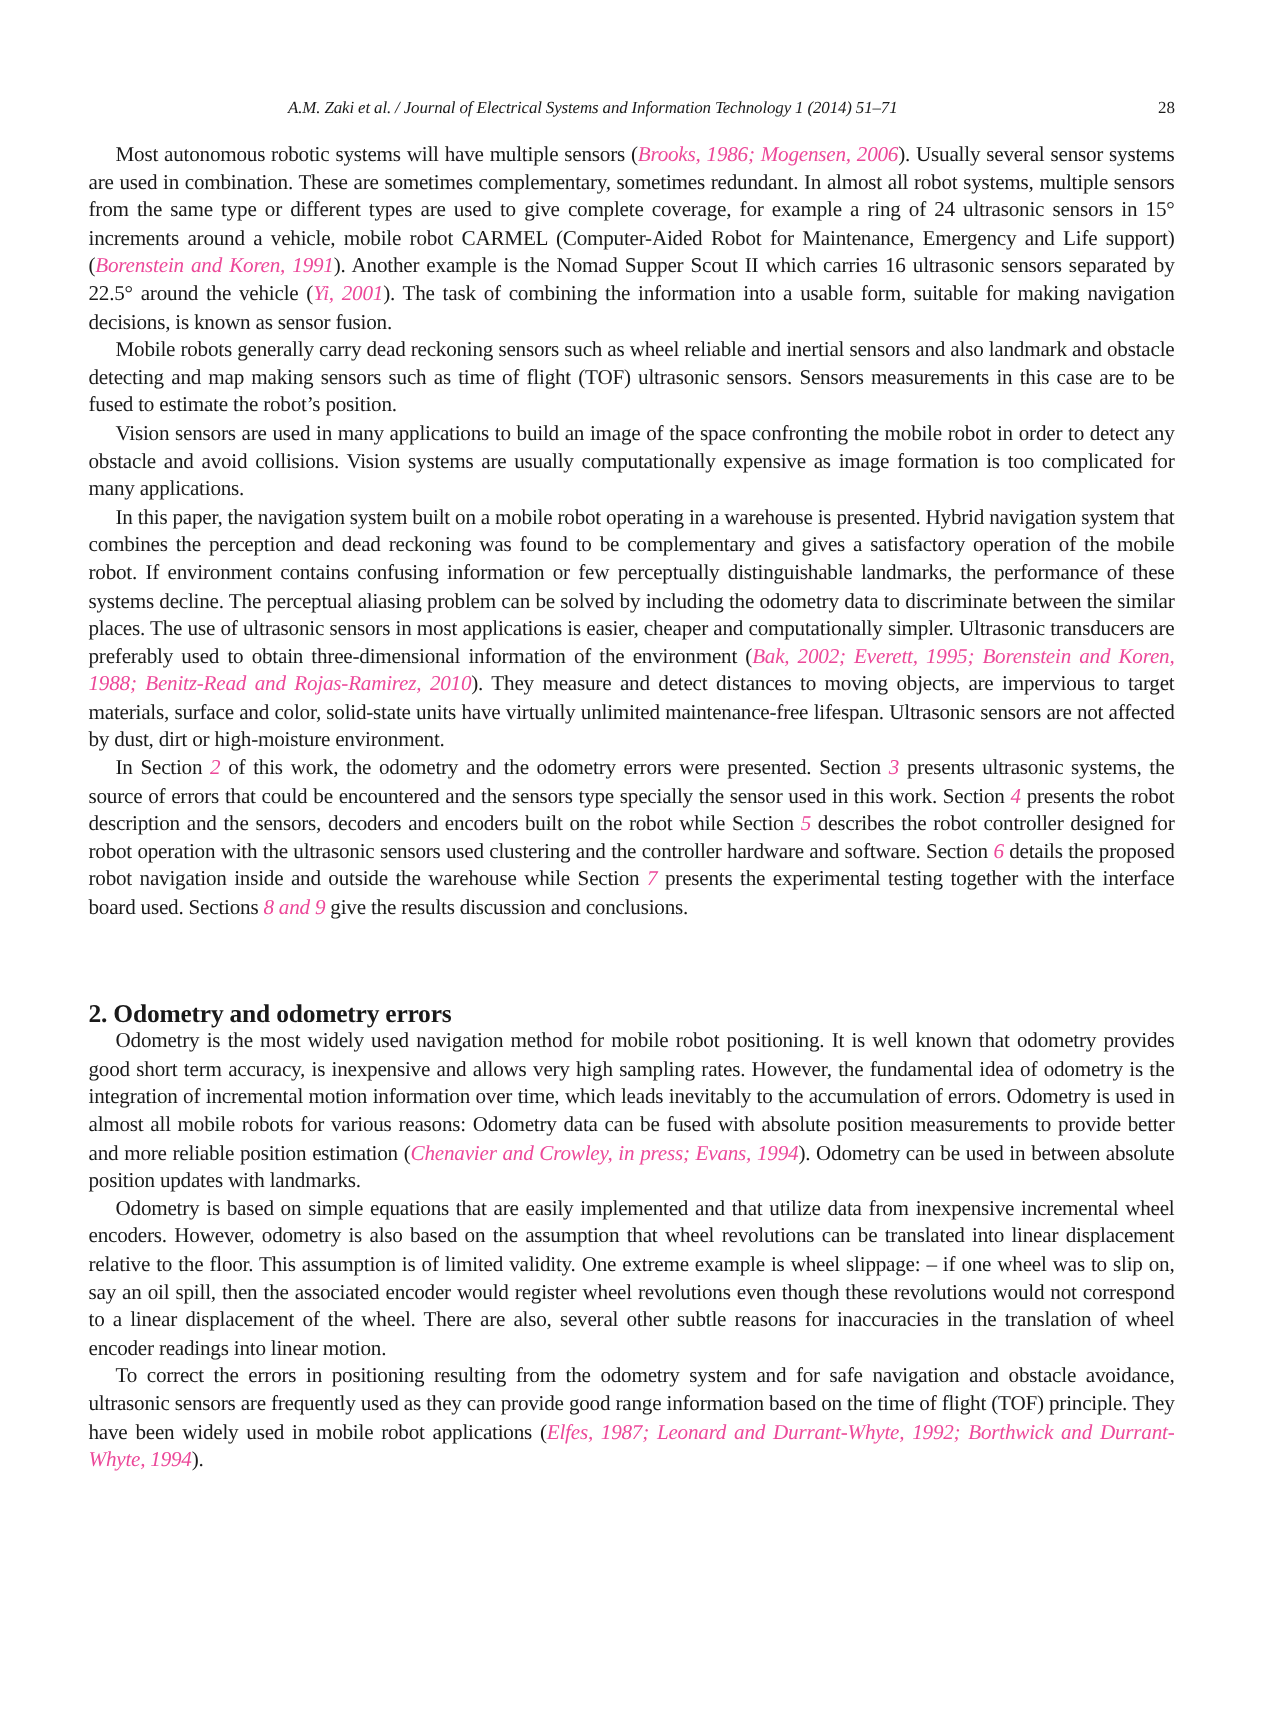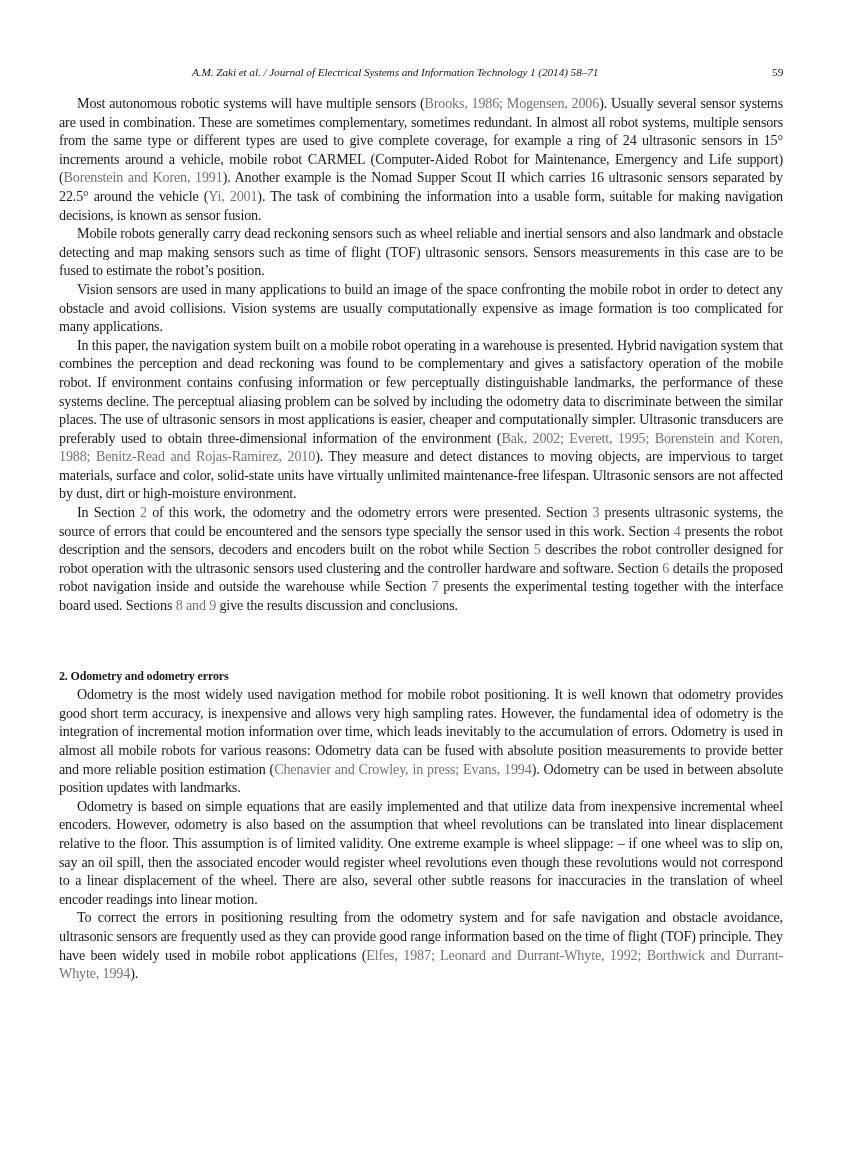--- a/index.html
+++ b/index.html
@@ -4,30 +4,30 @@
 <style>
   html, body { margin: 0; padding: 0; background: #ffffff; }
   body { width: 846px; height: 1155px; position: relative; overflow: hidden;
          font-family: "Liberation Serif", "DejaVu Serif", serif; color: #1a1a1a; }
   .header { position: absolute; top: 66px; left: 0; width: 846px; height: 18px; font-size: 11.3px; }
   .header .running { position: absolute; left: 192px; font-style: italic; letter-spacing: -0.1px; }
   .header .pagenum { position: absolute; left: 772px; }
   .body { position: absolute; left: 59px; top: 94px; width: 724px; font-size: 14.1px;
           line-height: 18.6px; text-align: justify; letter-spacing: -0.15px; }
   .body p { margin: 0; text-indent: 18px; }
-  .link { color: #737373; }
-  .section-head { margin: 52px 0 0 0 !important; text-indent: 0 !important; font-weight: bold; font-size: 12px; }
+  .link { color: #ec4899; font-style: italic; }
+  .section-head { margin: 52px 0 0 0 !important; text-indent: 0 !important; font-weight: bold; font-size: 17px; }
   .section-head + p { }
 </style>
 </head>
 <body>
 
 <div class="header">
-  <span class="running">A.M. Zaki et al. / Journal of Electrical Systems and Information Technology 1 (2014) 58–71</span>
-  <span class="pagenum">59</span>
+  <span class="running">A.M. Zaki et al. / Journal of Electrical Systems and Information Technology 1 (2014) 51–71</span>
+  <span class="pagenum">28</span>
 </div>
 
 <div class="body">
   <p>
     <span>Most autonomous robotic systems will have multiple sensors (</span><a class="link">Brooks, 1986; Mogensen, 2006</a><span>). Usually several sensor systems are used in combination. These are sometimes complementary, sometimes redundant. In almost all robot systems, multiple sensors from the same type or different types are used to give complete coverage, for example a ring of 24 ultrasonic sensors in 15° increments around a vehicle, mobile robot CARMEL (Computer-Aided Robot for Maintenance, Emergency and Life support) (</span><a class="link">Borenstein and Koren, 1991</a><span>). Another example is the Nomad Supper Scout II which carries 16 ultrasonic sensors separated by 22.5° around the vehicle (</span><a class="link">Yi, 2001</a><span>). The task of combining the information into a usable form, suitable for making navigation decisions, is known as sensor fusion.</span>
   </p>
   <p>
     <span>Mobile robots generally carry dead reckoning sensors such as wheel reliable and inertial sensors and also landmark and obstacle detecting and map making sensors such as time of flight (TOF) ultrasonic sensors. Sensors measurements in this case are to be fused to estimate the robot’s position.</span>
   </p>
   <p>

